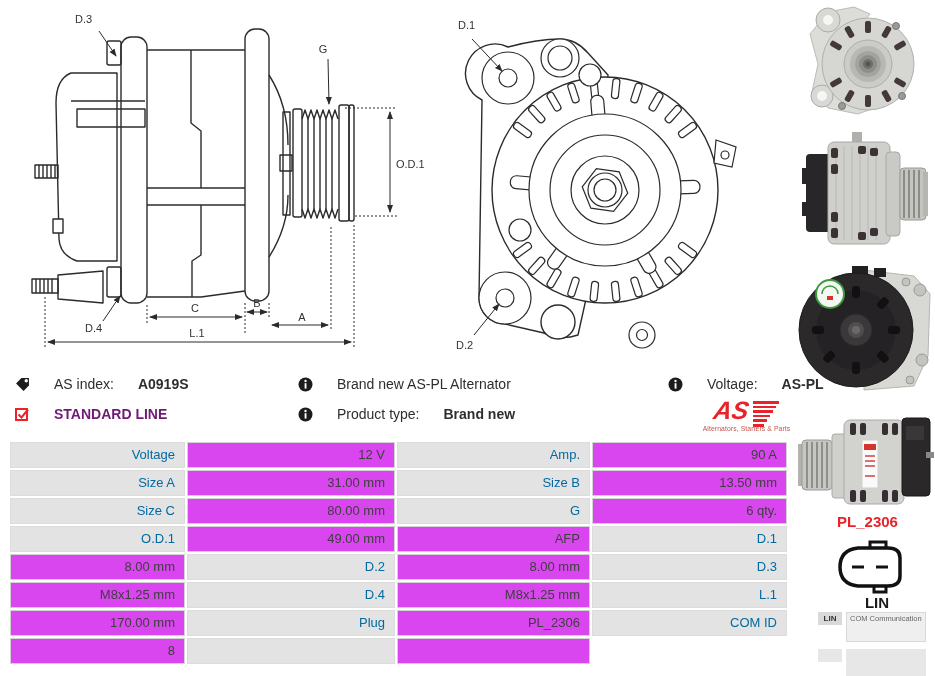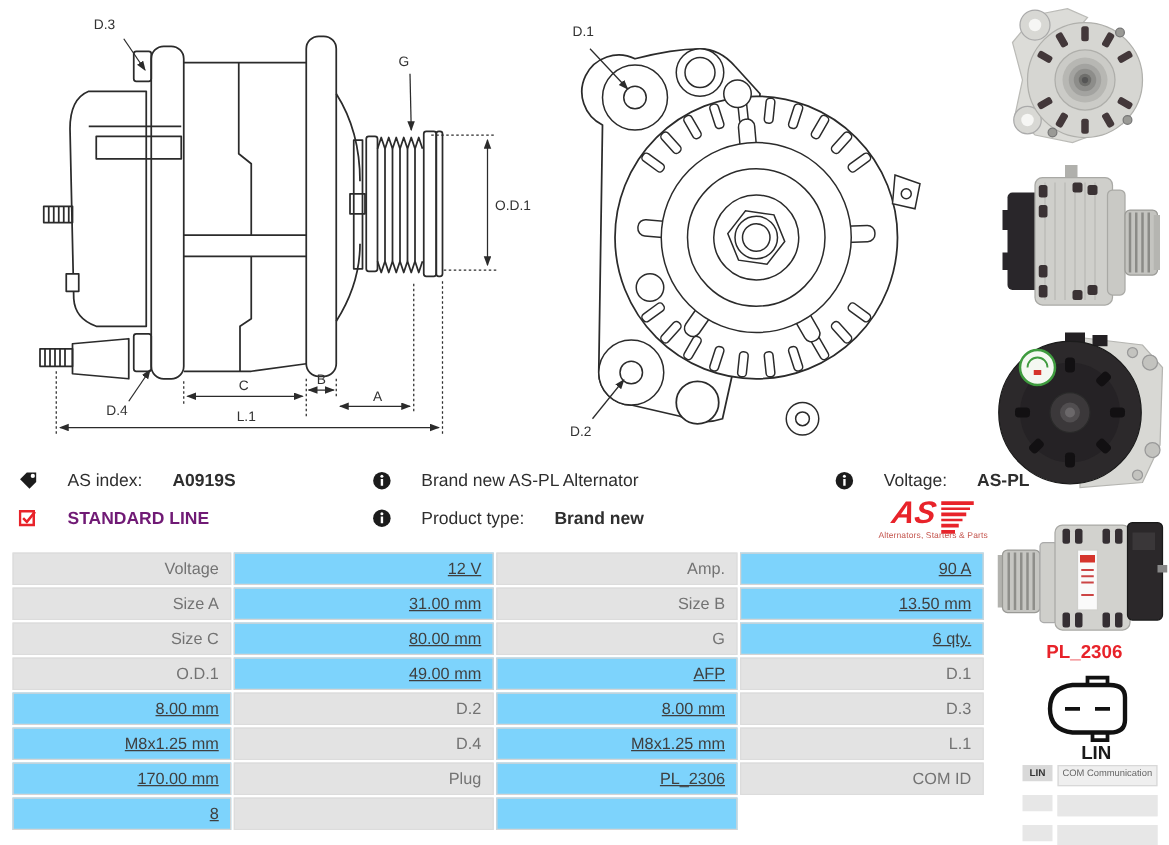--- a/index.html
+++ b/index.html
@@ -16,32 +16,32 @@
   .as-logo{position:absolute;left:694px;top:398px;width:105px;text-align:center;}
   .as-row{display:flex;justify-content:center;align-items:flex-start;height:26px;}
   .as-txt{font-style:italic;font-weight:bold;font-size:25px;line-height:24px;color:#e8232a;transform:skewX(-10deg);}
   .as-stripes{display:flex;flex-direction:column;gap:2px;margin-left:4px;margin-top:3px;}
   .as-stripes i{display:block;height:2.6px;background:#e8232a;}
   .as-tag{font-size:6.8px;color:#c4554e;margin-top:1px;letter-spacing:.1px;white-space:nowrap;}
   
   .spec{position:absolute;left:10px;top:442px;width:777px;display:grid;
         grid-template-columns:175px 208px 193px 195px;gap:2px;grid-auto-rows:26px;font-size:13px;}
   .spec .cell{box-sizing:border-box;text-align:right;padding-right:9px;line-height:24px;}
-  .spec .lbl{background:#e3e3e3;border:1px solid #dcdcdc;color:#737373;}
-  .spec .val{background:#7dd3fc;border:1px solid #d4d4d4;color:#3f3f3f;text-decoration:underline;}
+  .spec .lbl{background:#e3e3e3;border:1px solid #dcdcdc;color:#0369a1;}
+  .spec .val{background:#d946ef;border:1px solid #d4d4d4;color:#3f3f3f;}
   
   .plug-code{position:absolute;left:800px;top:513px;width:135px;text-align:center;
              font-size:15px;font-weight:bold;color:#e8232a;}
   .plug-type{position:absolute;left:842px;top:594px;width:70px;text-align:center;
              font-size:15px;font-weight:bold;color:#1a1a1a;}
   .com-table{position:absolute;left:818px;top:612px;width:112px;}
   .com-row{display:flex;gap:4px;margin-bottom:7px;}
   .com-key{width:24px;height:13px;background:#d9d9d9;font-size:8px;font-weight:bold;color:#333;
            text-align:center;line-height:13px;}
-  .com-val{width:80px;height:17px;background:#efefef;border:1px solid #d8d8d8;box-sizing:border-box;
+  .com-val{width:80px;height:30px;background:#efefef;border:1px solid #d8d8d8;box-sizing:border-box;
            font-size:7.5px;color:#666;line-height:11px;padding-left:3px;white-space:nowrap;overflow:hidden;}
   .com-row.empty .com-key{background:#e7e7e7;}
   .com-row.empty .com-val{background:#e7e7e7;border-color:#e7e7e7;}
   .thumb{position:absolute;cursor:pointer;}
 </style>
 </head>
 <body>
 
 <div class="page">
 

